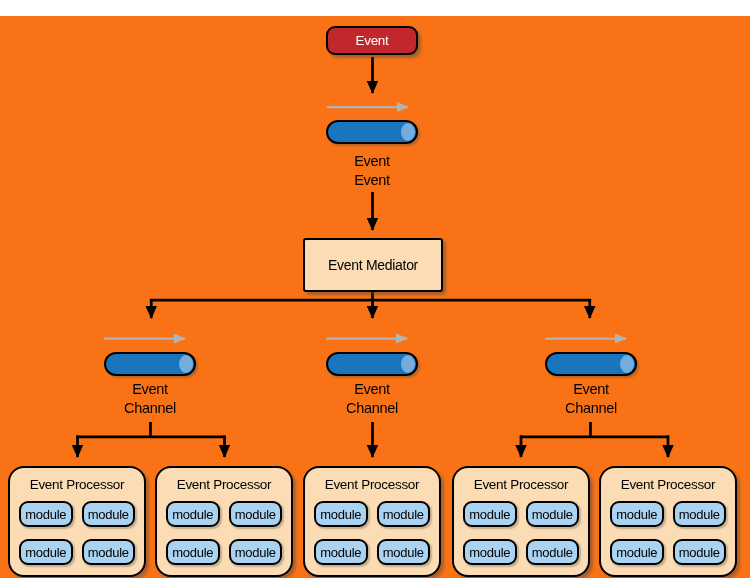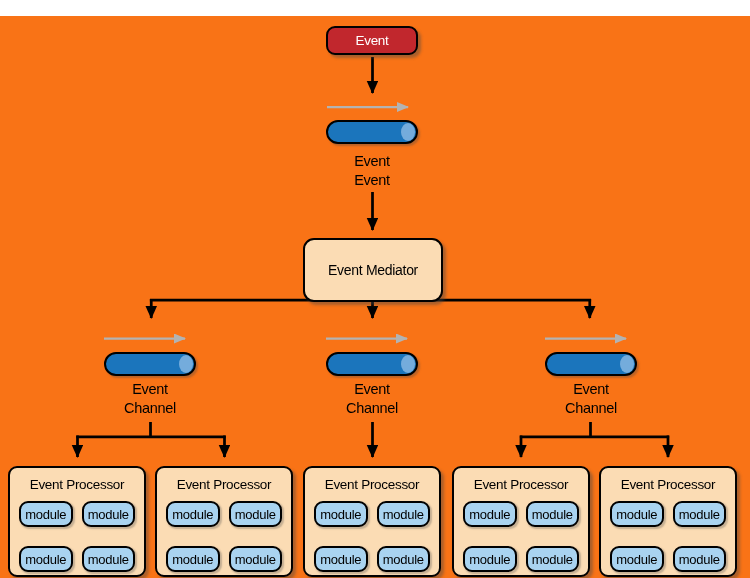--- a/index.html
+++ b/index.html
@@ -14,21 +14,21 @@
   .node{
     position:absolute;display:flex;align-items:center;justify-content:center;
     border:2.5px solid #000;box-sizing:border-box;
     box-shadow:3px 3px 3px rgba(70,70,70,.45);
   }
   .event-node{
     left:326px;top:10px;width:92px;height:29px;border-radius:9px;
     background:var(--event-red,#C1272D);color:#fff;font-size:13.5px;
   }
   .mediator-node{
-    left:303px;top:222px;width:140px;height:64px;border-radius:11px;
+    left:303px;top:222px;width:140px;height:54px;border-radius:3px;
     background:var(--panel-tan,#FBDCB4);font-size:14px;
   }
   .cyl{
     position:absolute;width:92px;height:24px;border-radius:12px;
     background:var(--cylinder-blue,#1B75BC);border:2.5px solid #000;box-sizing:border-box;
     box-shadow:2px 2px 2px rgba(70,70,70,.35);
   }
   .cyl .cap{
     position:absolute;right:1px;top:50%;transform:translateY(-50%);
     width:14px;height:18px;border-radius:50%;
@@ -38,26 +38,26 @@
     position:absolute;width:120px;text-align:center;
     font-size:14.5px;line-height:19px;color:#000;
   }
   .lbl span{display:block;}
   .queue-lbl{left:312px;top:136px;}
   .ch1-lbl{left:90px;top:364px;}
   .ch2-lbl{left:312px;top:364px;}
   .ch3-lbl{left:531px;top:364px;}
 
   .proc{
-    position:absolute;top:450px;width:138px;height:111px;border-radius:9px;
+    position:absolute;top:450px;width:138px;height:111px;border-radius:16px;
     background:var(--panel-tan,#FBDCB4);border:2.5px solid #000;box-sizing:border-box;
     box-shadow:3px 3px 3px rgba(70,70,70,.45);
   }
   .proc .ptitle{margin-top:9px;text-align:center;font-size:13.5px;}
-  .proc .mods{display:grid;grid-template-columns:1fr 1fr;gap:19px 9px;padding:9px 9px 0;}
+  .proc .mods{display:grid;grid-template-columns:1fr 1fr;gap:12px 9px;padding:9px 9px 0;}
   .module{
     height:26px;background:var(--module-blue,#A9D3F0);border:2px solid #000;
     border-radius:9px;display:flex;align-items:center;justify-content:center;
     font-size:13px;box-sizing:border-box;box-shadow:1.5px 1.5px 1.5px rgba(70,70,70,.3);
   }
   .p1{left:8px;}.p2{left:155px;}.p3{left:303px;}.p4{left:452px;}.p5{left:599px;}
 </style>
 </head>
 <body>
 

